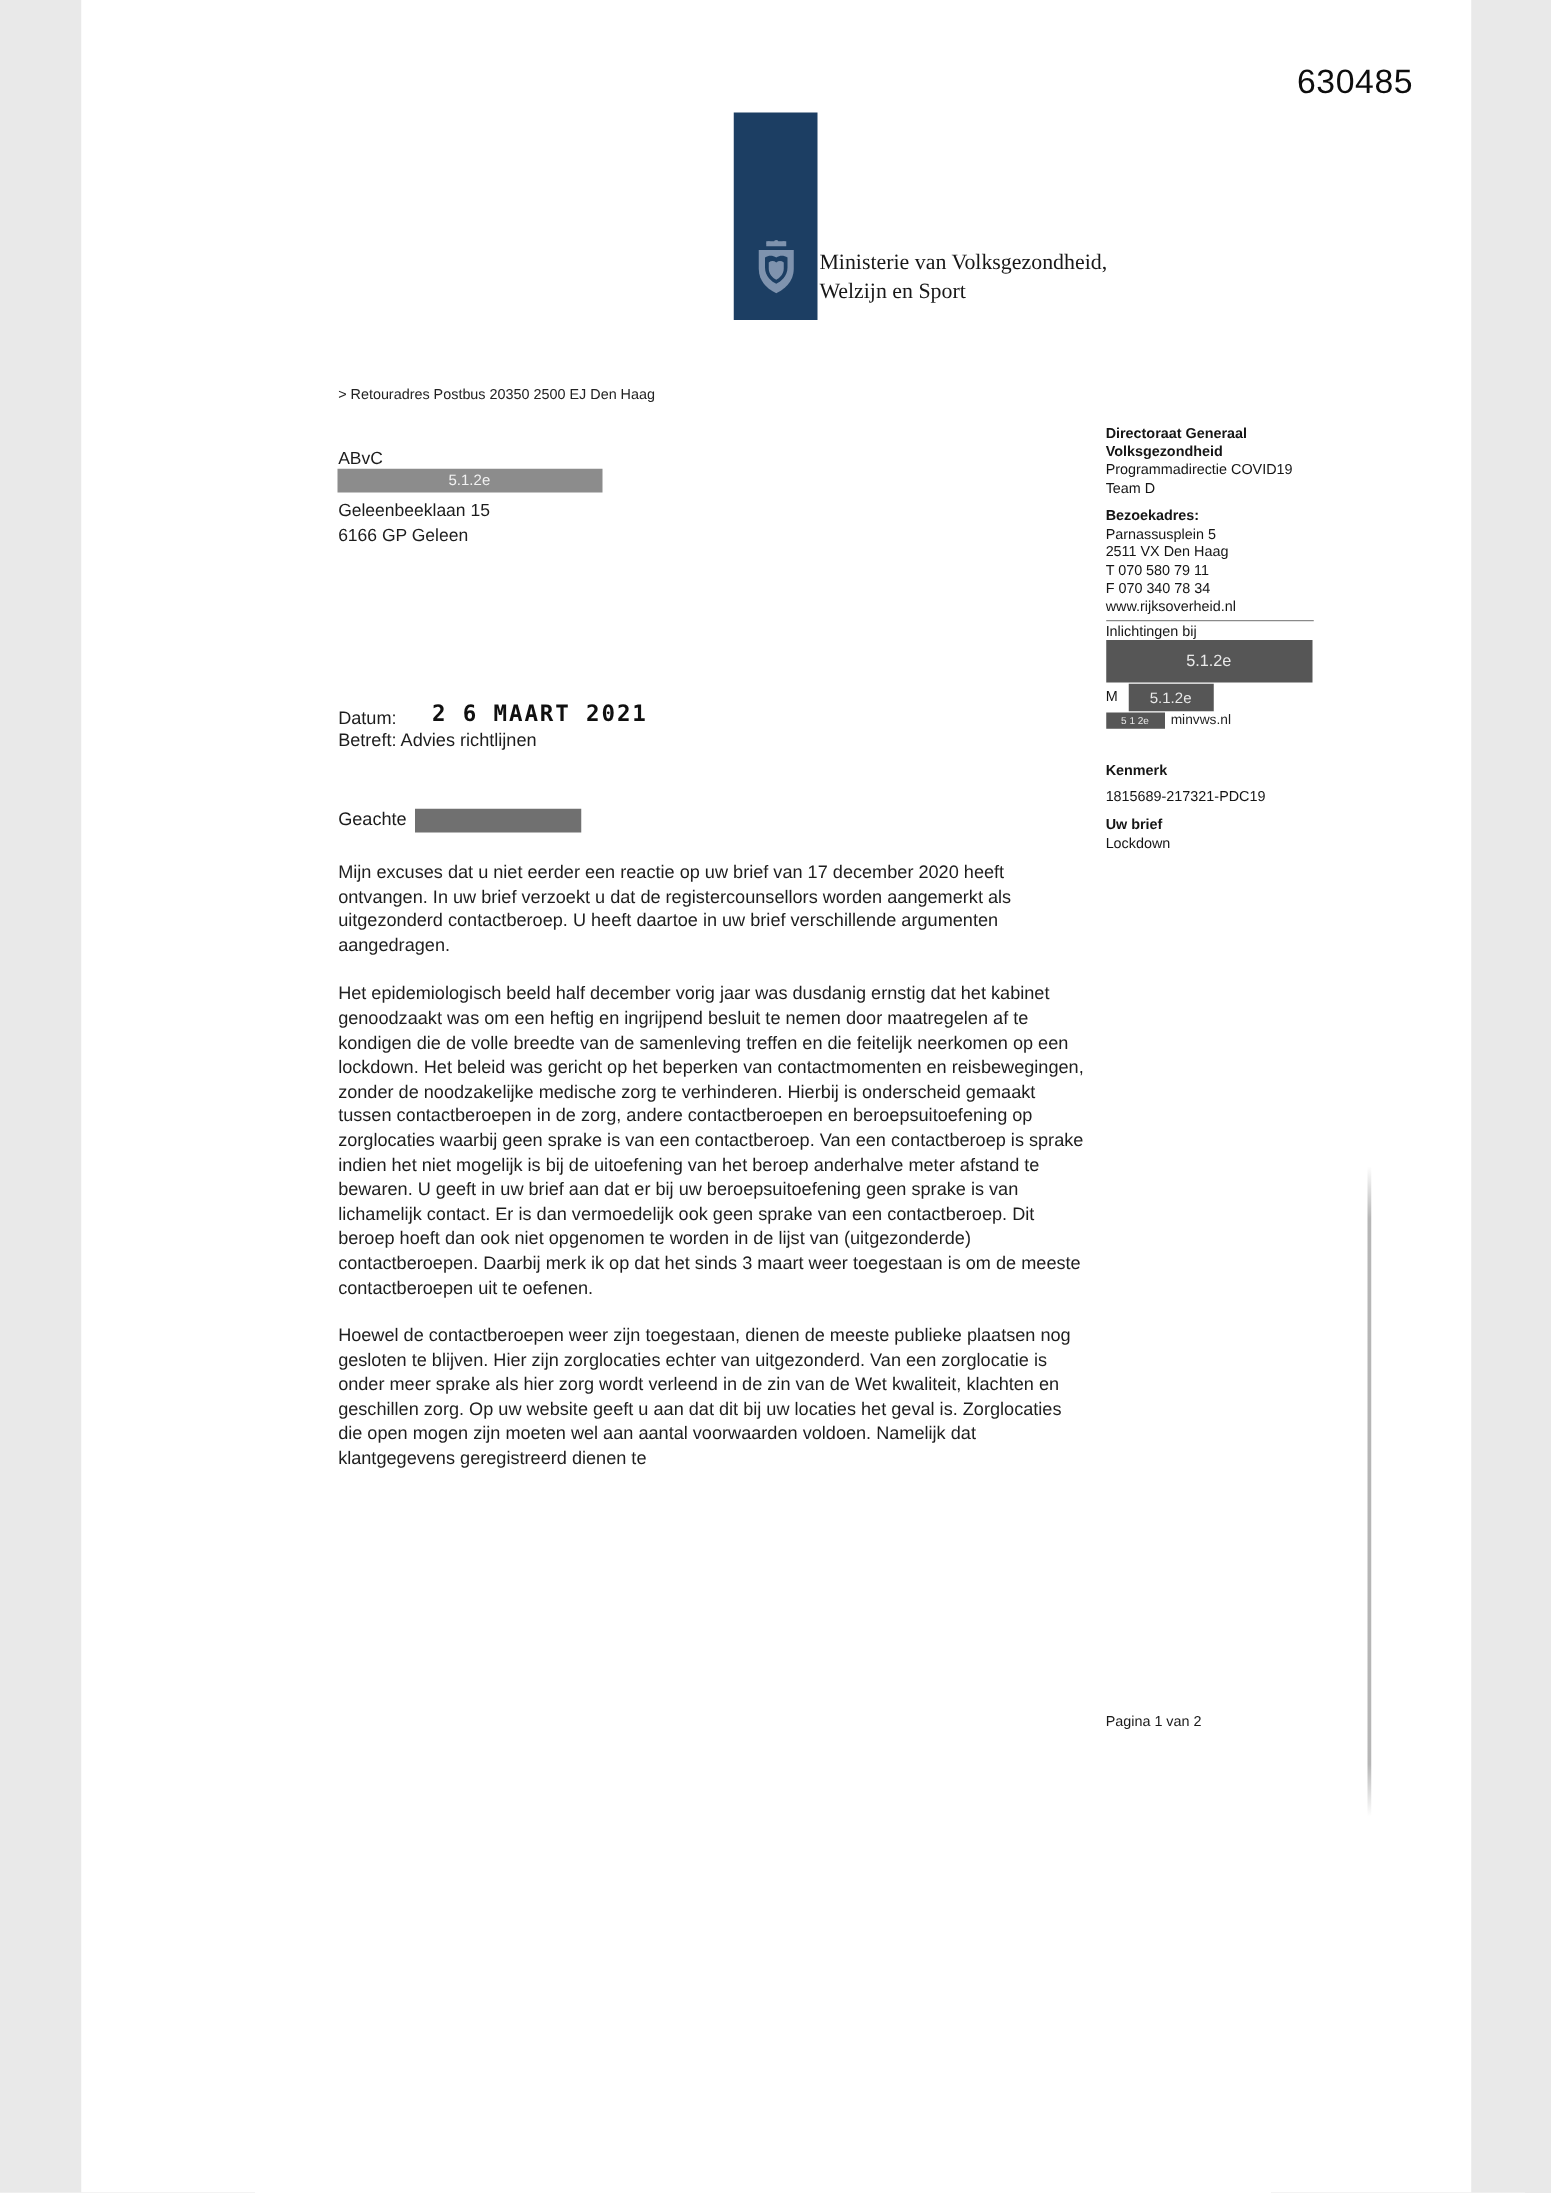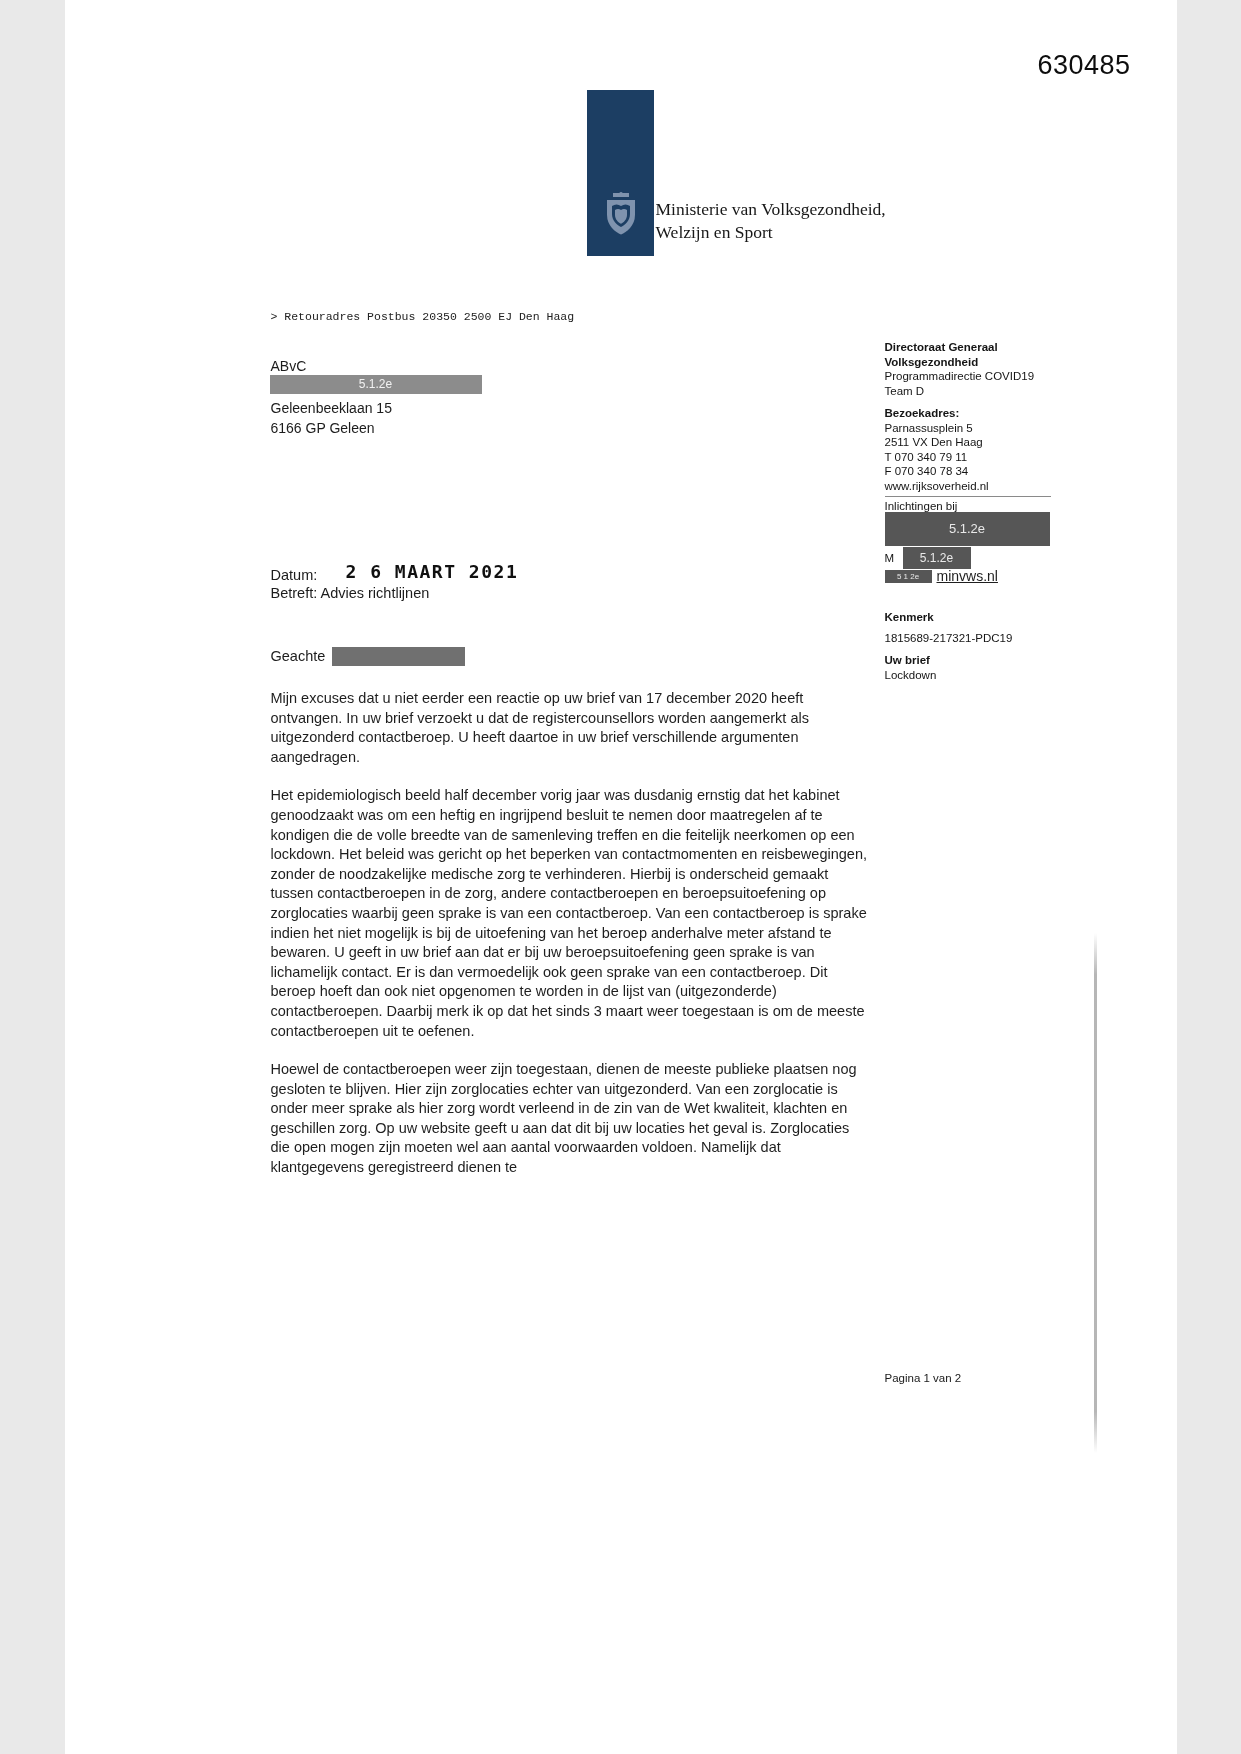--- a/index.html
+++ b/index.html
@@ -47,50 +47,50 @@
       <path d="M10 14 c3 -2 6 -2 9 0 c3 -2 6 -2 9 0 v8 c0 7 -5.5 11.5 -9 13 c-3.5 -1.5 -9 -6 -9 -13 z" fill="#1c3e63"></path>
       <path d="M13 18 c2 -1.5 4 -1.5 6 0 c2 -1.5 4 -1.5 6 0 v5 c0 4.5 -3.5 7.5 -6 8.8 c-2.5 -1.3 -6 -4.3 -6 -8.8 z" fill="#7f93ae"></path>
     </svg>
   </div>
 
   <div class="abs ministry" style="left:591px;top:198px;">
     <div>Ministerie van Volksgezondheid,</div>
     <div>Welzijn en Sport</div>
   </div>
 
-  <div class="abs retouradres" style="left:206px;top:310px;font-family:Liberation Mono, monospace;">&gt; Retouradres Postbus 20350 2500 EJ  Den Haag</div>
+  <div class="abs retouradres" style="left:206px;top:310px;">&gt; Retouradres Postbus 20350 2500 EJ  Den Haag</div>
 
   <div class="abs addr" style="left:206px;top:356px;">ABvC</div>
   <div class="abs red-bar" style="left:205px;top:375px;width:212px;height:19px;line-height:19px;">5.1.2e</div>
   <div class="abs addr" style="left:206px;top:398px;">Geleenbeeklaan 15</div>
   <div class="abs addr" style="left:206px;top:418px;">6166 GP Geleen</div>
 
   <div class="abs sidebar" style="left:820px;top:340px;">
     <div class="h">Directoraat Generaal</div>
     <div class="h">Volksgezondheid</div>
     <div>Programmadirectie COVID19</div>
     <div>Team D</div>
     <div class="gap8"></div>
     <div class="h">Bezoekadres:</div>
     <div>Parnassusplein 5</div>
     <div>2511 VX  Den Haag</div>
-    <div>T  070 340 79 11</div>
+    <div>T  070 580 79 11</div>
     <div>F  070 340 78 34</div>
     <div>www.rijksoverheid.nl</div>
   </div>
 
   <div class="abs rule" style="left:820px;top:496px;width:166px;"></div>
   <div class="abs sidebar h" style="left:820px;top:499px;">Inlichtingen bij</div>
 
   <div class="abs red-dark" style="left:820px;top:512px;width:165px;height:34px;line-height:34px;font-size:13px;">5.1.2e</div>
   <div class="abs sidebar" style="left:820px;top:551px;">M</div>
   <div class="abs red-dark" style="left:838px;top:547px;width:68px;height:22px;line-height:22px;font-size:12px;">5.1.2e</div>
   <div class="abs emailrow" style="left:820px;top:570px;">
     <span class="red-dark" style="display:inline-block;width:47px;height:13px;line-height:13px;font-size:8px;">5 1 2e</span>
-    <span style="font-size:14px;margin-left:5px;line-height:13px;text-decoration:underline;">minvws.nl</span>
+    <span style="font-size:11px;margin-left:5px;line-height:13px;">minvws.nl</span>
   </div>
 
   <div class="abs sidebar" style="left:820px;top:610px;">
     <div class="h">Kenmerk</div>
     <div class="gap6"></div>
     <div>1815689-217321-PDC19</div>
   </div>
   <div class="abs sidebar" style="left:820px;top:653px;">
     <div class="h">Uw brief</div>
     <div>Lockdown</div>

